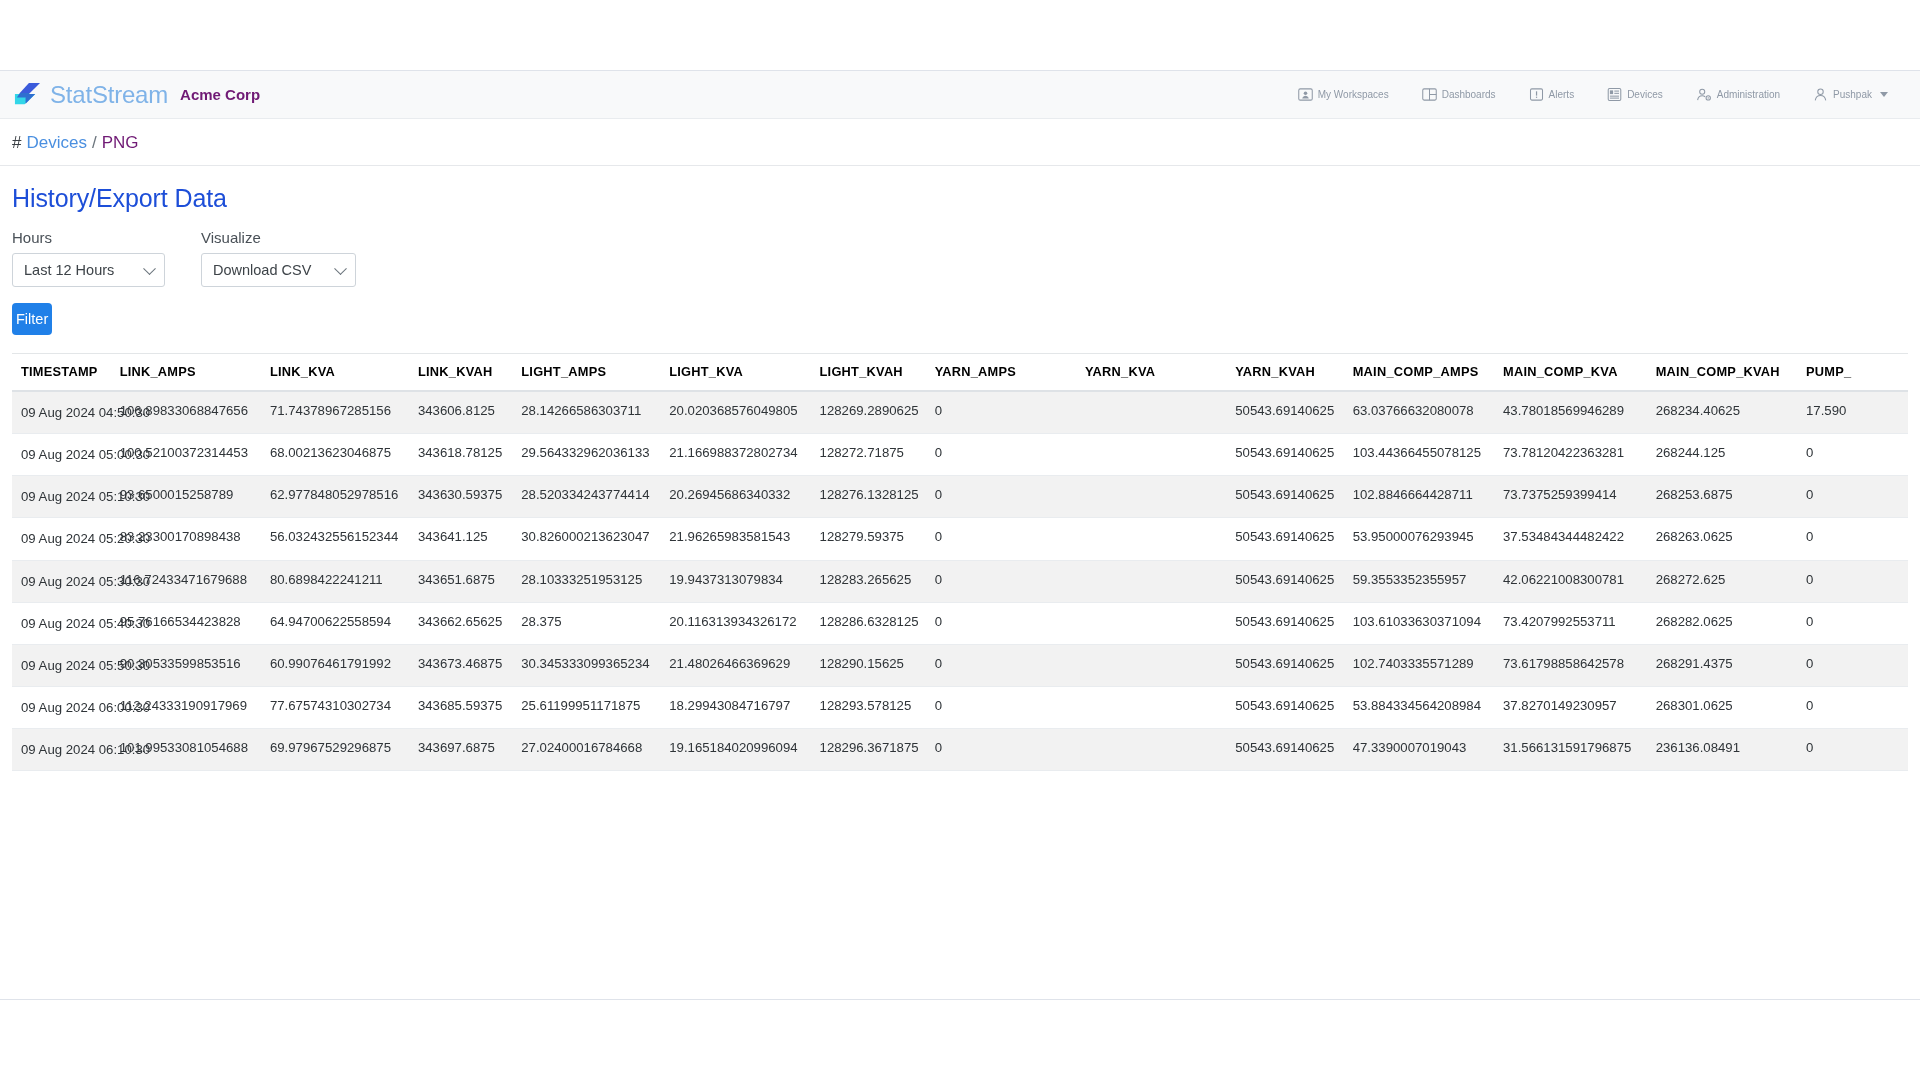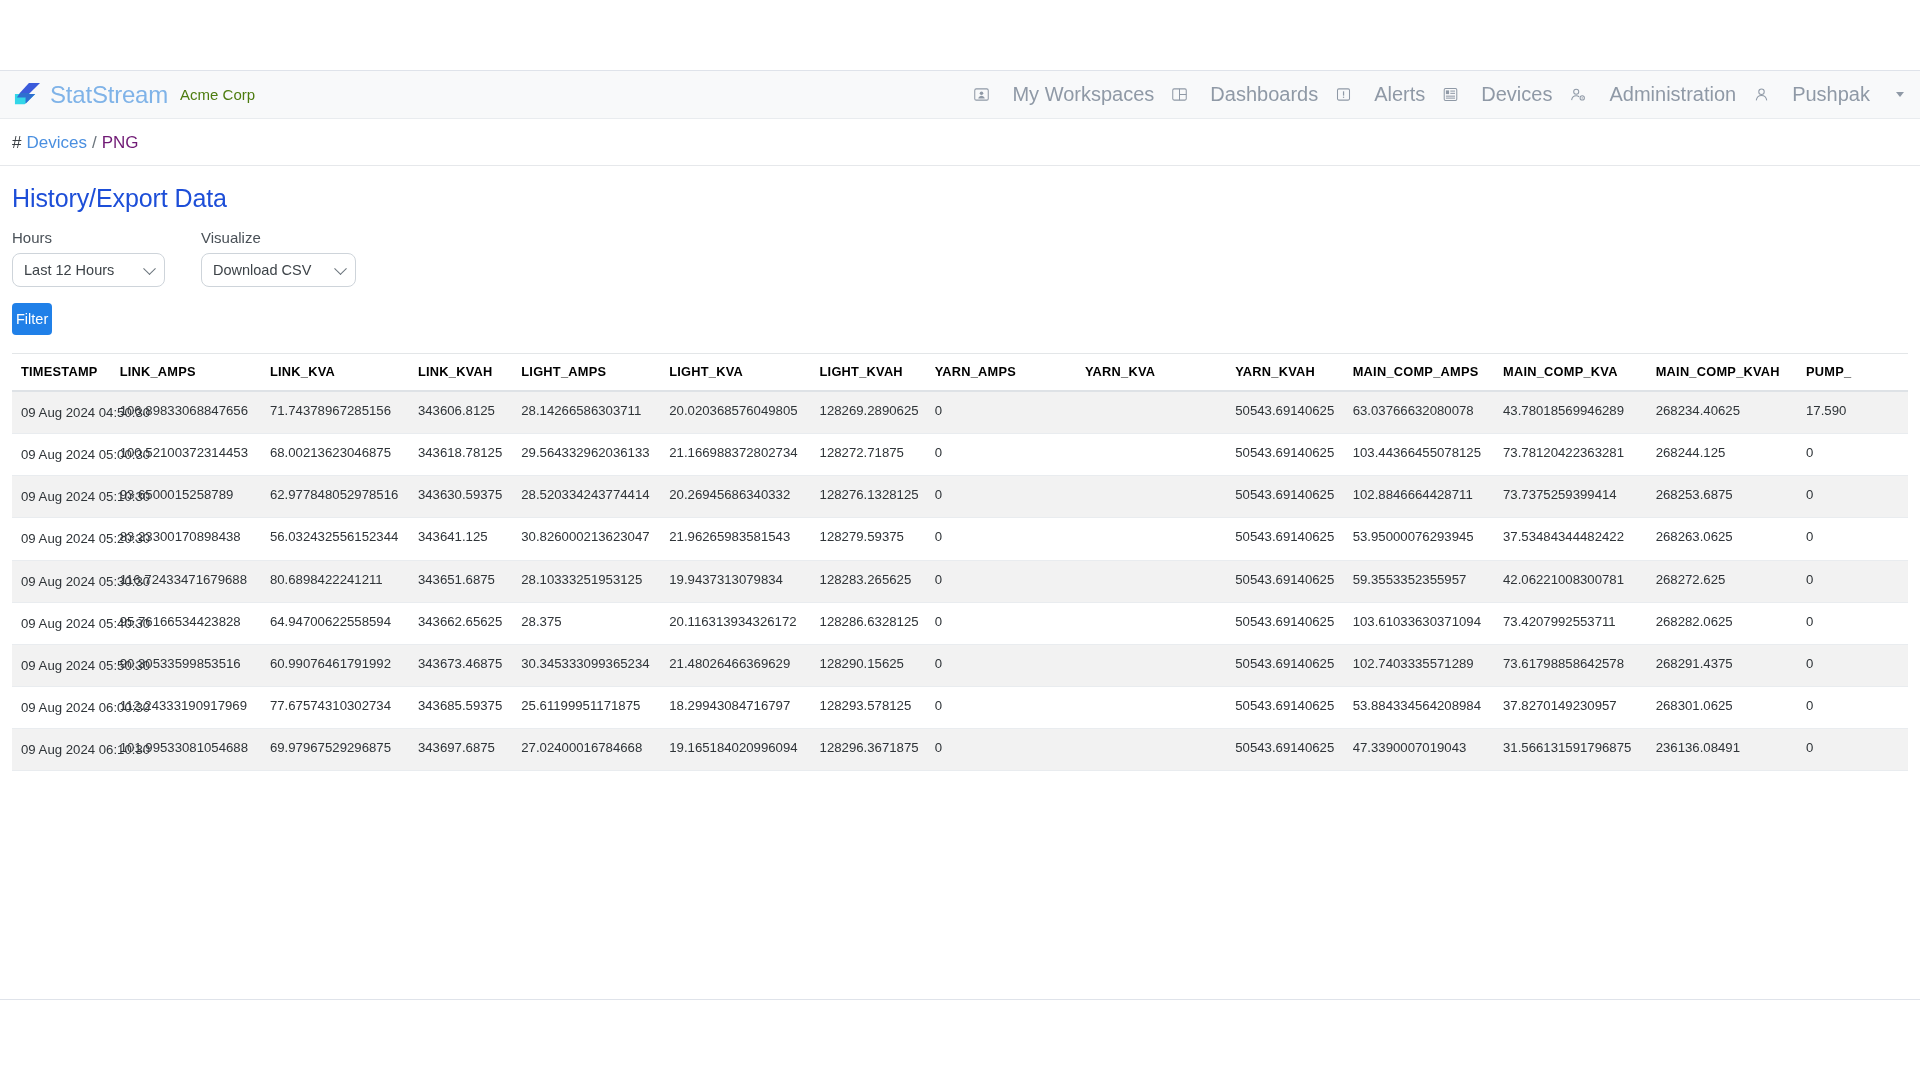--- a/index.html
+++ b/index.html
@@ -19,56 +19,57 @@
     border-top: 1px solid #dfe3ea;
     border-bottom: 1px solid #dfe3ea;
   }
   
   .navbar {
     height: 48px;
     background: #f8f9fa;
     border-bottom: 1px solid #e9ecef;
     display: flex;
     align-items: center;
-    padding: 0 16px 0 14px;
+    padding: 0 32px 0 14px;
   }
   .brand {
     display: flex;
     align-items: center;
     gap: 9px;
   }
   .logo-mark { width: 27px; height: 27px; display: block; }
   .brand-name {
     font-size: 24px;
     color: #7fb3e8;
     letter-spacing: -0.2px;
     font-weight: 400;
     white-space: nowrap;
   }
   .org-name {
     font-size: 15px;
-    color: #4d7c0f;
+    color: #701a75;
     margin-left: 12px;
-    font-weight: 400;
+    font-weight: 700;
     white-space: nowrap;
   }
   .nav-right {
     margin-left: auto;
     display: flex;
     align-items: center;
     gap: 18px;
   }
   .nav-item {
     display: flex;
     align-items: center;
-    gap: 23px;
-    font-size: 20px;
+    gap: 5px;
+    font-size: 10px;
     color: #8f99a6;
     white-space: nowrap;
     cursor: pointer;
+    margin-left: 15px;
   }
   .nav-item svg { display: block; }
   .caret {
     width: 0; height: 0;
     border-left: 4.5px solid transparent;
     border-right: 4.5px solid transparent;
     border-top: 5px solid #8f99a6;
     margin-left: 3px;
   }
   
@@ -102,21 +103,21 @@
   }
   .field-label {
     font-size: 15px;
     color: #495057;
     margin-bottom: 7px;
     display: block;
   }
   .select-box {
     position: relative;
     border: 1px solid #ced4da;
-    border-radius: 8px;
+    border-radius: 3px;
     background: #ffffff;
     height: 34px;
     display: flex;
     align-items: center;
     padding: 0 30px 0 11px;
     font-size: 14.5px;
     color: #3d4348;
     cursor: pointer;
     white-space: nowrap;
   }

